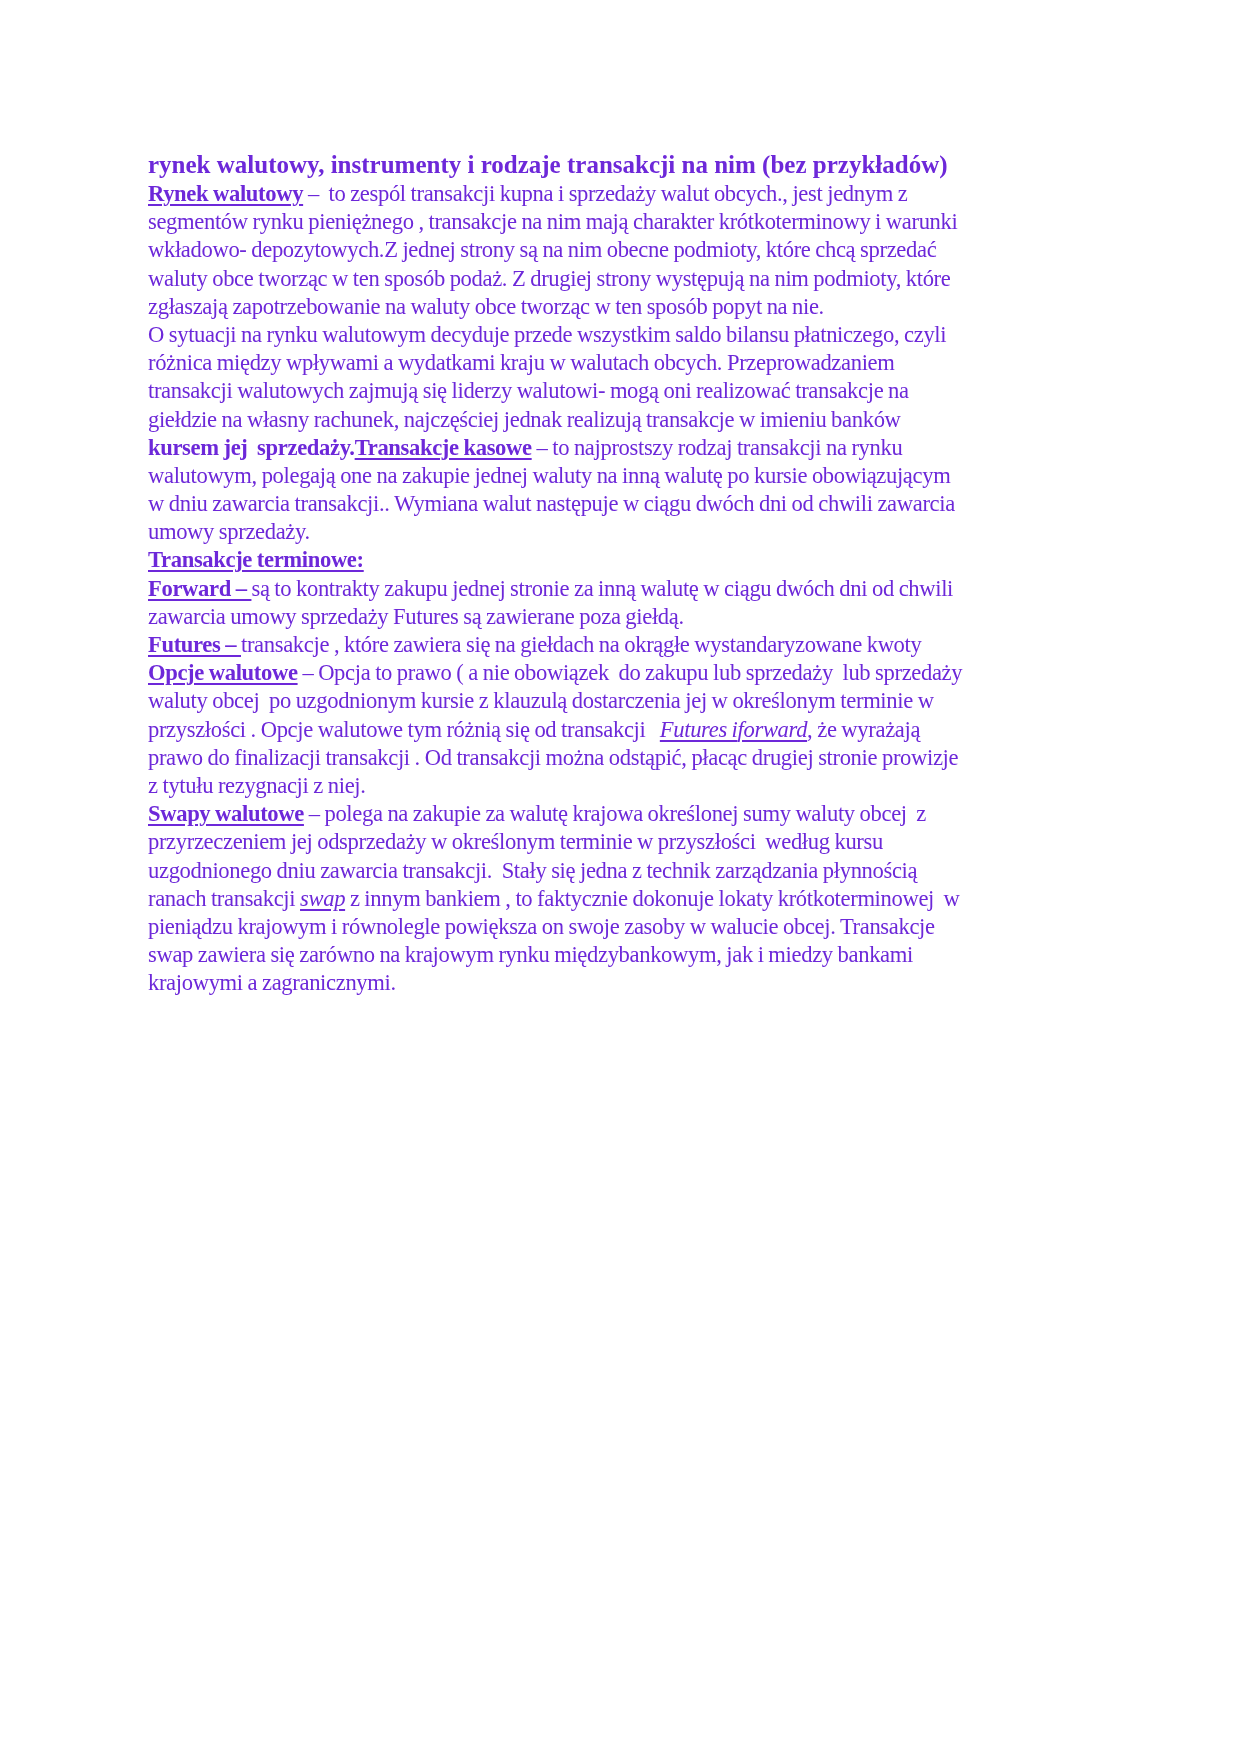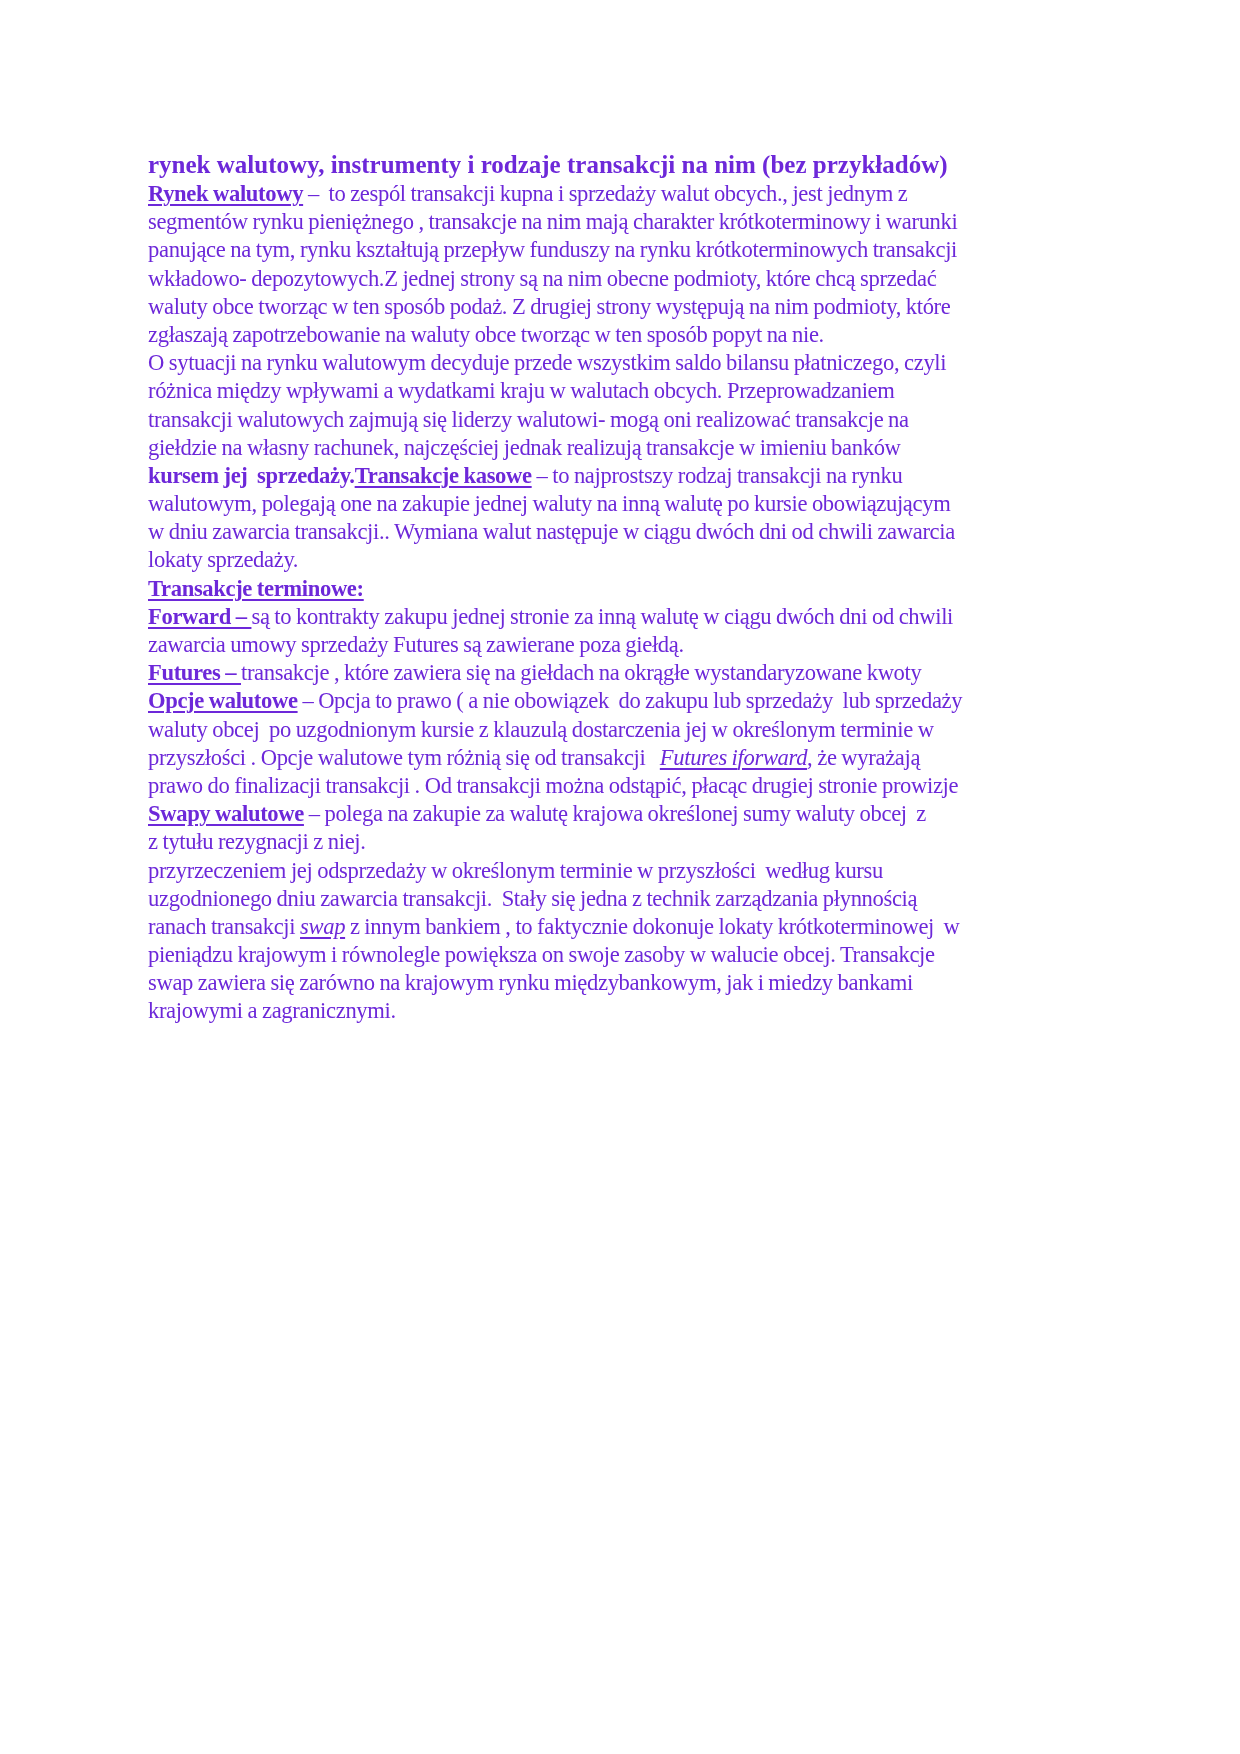--- a/index.html
+++ b/index.html
@@ -17,42 +17,41 @@
   .i { font-style: italic; }
 </style>
 </head>
 <body>
 
 <div class="page">
   <div class="line title">rynek walutowy, instrumenty i rodzaje transakcji na nim (bez przykładów)</div>
 
   <div class="line"><span class="b u">Rynek walutowy</span><span> –  to zespól transakcji kupna i sprzedaży walut obcych., jest jednym z</span></div>
   <div class="line">segmentów rynku pieniężnego , transakcje na nim mają charakter krótkoterminowy i warunki</div>
-  <div class="line">panujące na tym, rynku kształtują przepływ funduszy na rynku krótkoterminowych transakcji</div>
   <div class="line">wkładowo- depozytowych.Z jednej strony są na nim obecne podmioty, które chcą sprzedać</div>
   <div class="line">waluty obce tworząc w ten sposób podaż. Z drugiej strony występują na nim podmioty, które</div>
   <div class="line">zgłaszają zapotrzebowanie na waluty obce tworząc w ten sposób popyt na nie.</div>
   <div class="line">O sytuacji na rynku walutowym decyduje przede wszystkim saldo bilansu płatniczego, czyli</div>
   <div class="line">różnica między wpływami a wydatkami kraju w walutach obcych. Przeprowadzaniem</div>
   <div class="line">transakcji walutowych zajmują się liderzy walutowi- mogą oni realizować transakcje na</div>
   <div class="line">giełdzie na własny rachunek, najczęściej jednak realizują transakcje w imieniu banków</div>
   <div class="line"><span class="b">kursem jej  sprzedaży.</span><span class="b u">Transakcje kasowe</span><span> – to najprostszy rodzaj transakcji na rynku</span></div>
   <div class="line">walutowym, polegają one na zakupie jednej waluty na inną walutę po kursie obowiązującym</div>
   <div class="line">w dniu zawarcia transakcji.. Wymiana walut następuje w ciągu dwóch dni od chwili zawarcia</div>
-  <div class="line">lokaty sprzedaży.</div>
+  <div class="line">umowy sprzedaży.</div>
 
   <div class="line"><span class="b u">Transakcje terminowe:</span></div>
   <div class="line"><span class="b u">Forward – </span><span>są to kontrakty zakupu jednej stronie za inną walutę w ciągu dwóch dni od chwili</span></div>
   <div class="line">zawarcia umowy sprzedaży Futures są zawierane poza giełdą.</div>
   <div class="line"><span class="b u">Futures – </span><span>transakcje , które zawiera się na giełdach na okrągłe wystandaryzowane kwoty</span></div>
   <div class="line"><span class="b u">Opcje walutowe</span><span> – Opcja to prawo ( a nie obowiązek  do zakupu lub sprzedaży  lub sprzedaży</span></div>
   <div class="line">waluty obcej  po uzgodnionym kursie z klauzulą dostarczenia jej w określonym terminie w</div>
   <div class="line"><span>przyszłości . Opcje walutowe tym różnią się od transakcji   </span><span class="i u">Futures i</span><span class="i u">forward</span><span>, że wyrażają</span></div>
   <div class="line">prawo do finalizacji transakcji . Od transakcji można odstąpić, płacąc drugiej stronie prowizje</div>
+  <div class="line">z tytułu rezygnacji z niej.</div>
   <div class="line"><span class="b u">Swapy walutowe</span><span> – polega na zakupie za walutę krajowa określonej sumy waluty obcej  z</span></div>
-  <div class="line">z tytułu rezygnacji z niej.</div>
   <div class="line">przyrzeczeniem jej odsprzedaży w określonym terminie w przyszłości  według kursu</div>
   <div class="line">uzgodnionego dniu zawarcia transakcji.  Stały się jedna z technik zarządzania płynnością</div>
   <div class="line"><span>ranach transakcji </span><span class="i u">swap</span><span> z innym bankiem , to faktycznie dokonuje lokaty krótkoterminowej  w</span></div>
   <div class="line">pieniądzu krajowym i równolegle powiększa on swoje zasoby w walucie obcej. Transakcje</div>
   <div class="line">swap zawiera się zarówno na krajowym rynku międzybankowym, jak i miedzy bankami</div>
   <div class="line">krajowymi a zagranicznymi.</div>
 </div>
 
 </body></html>

